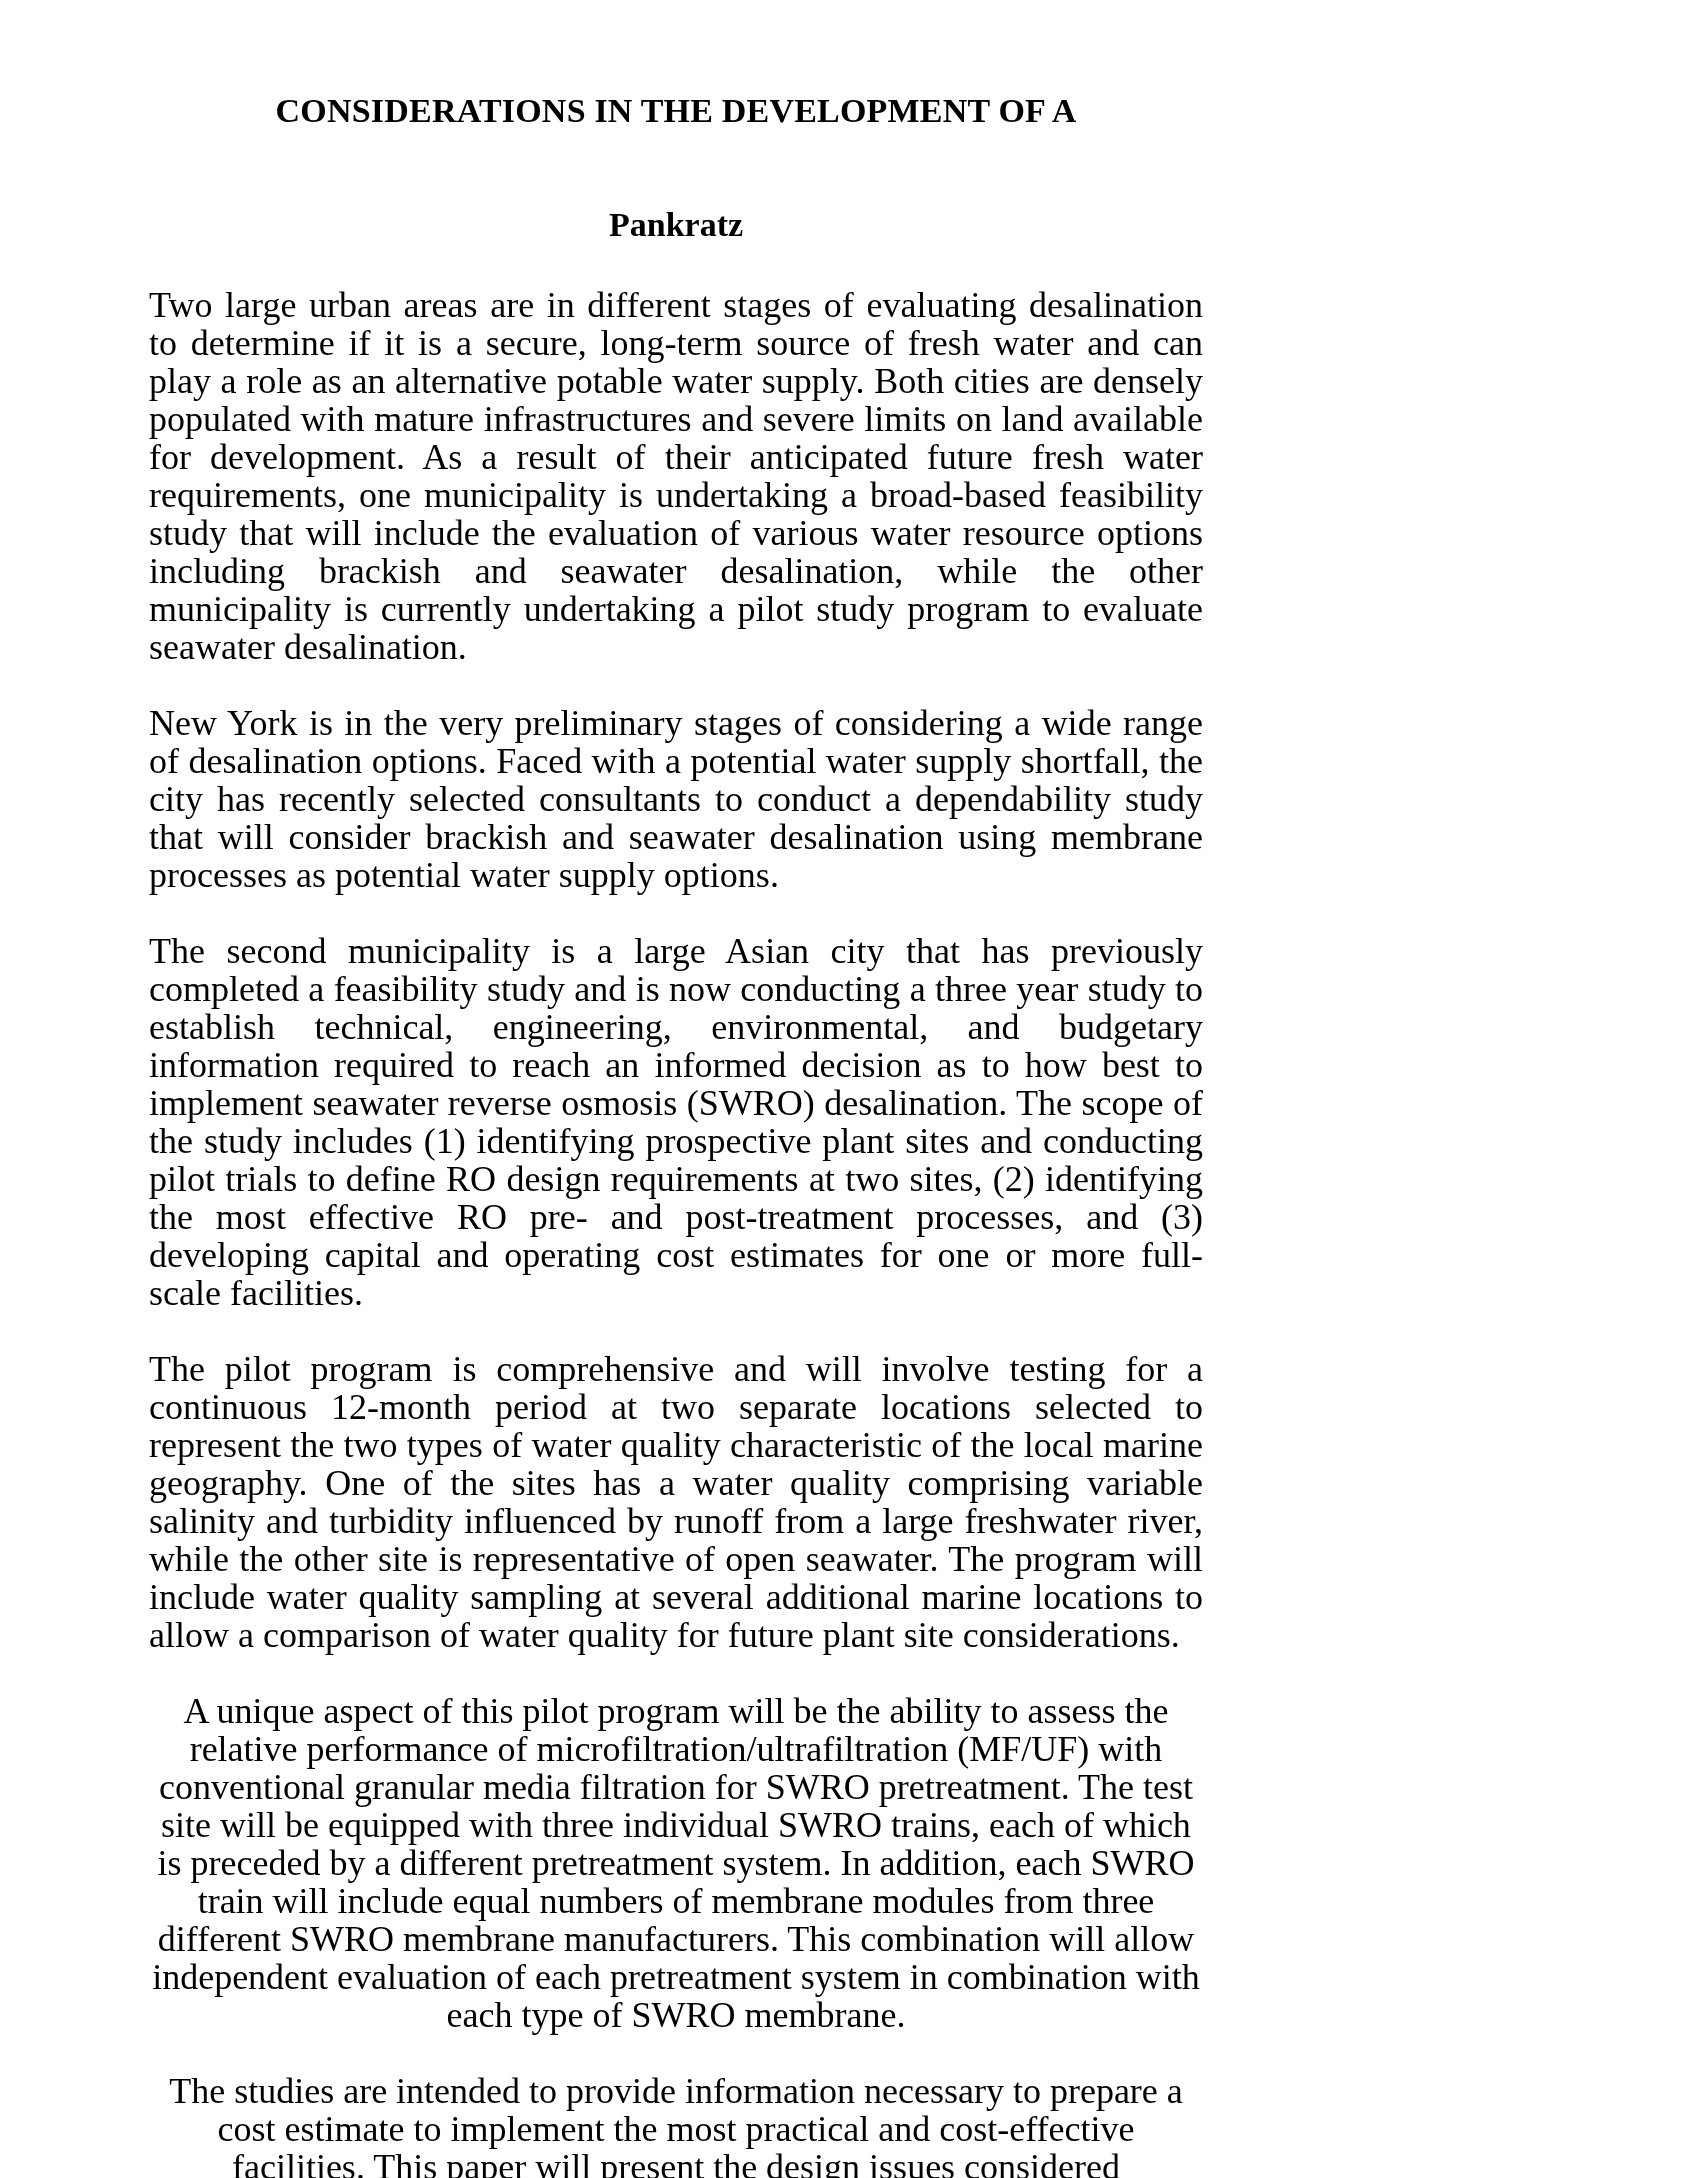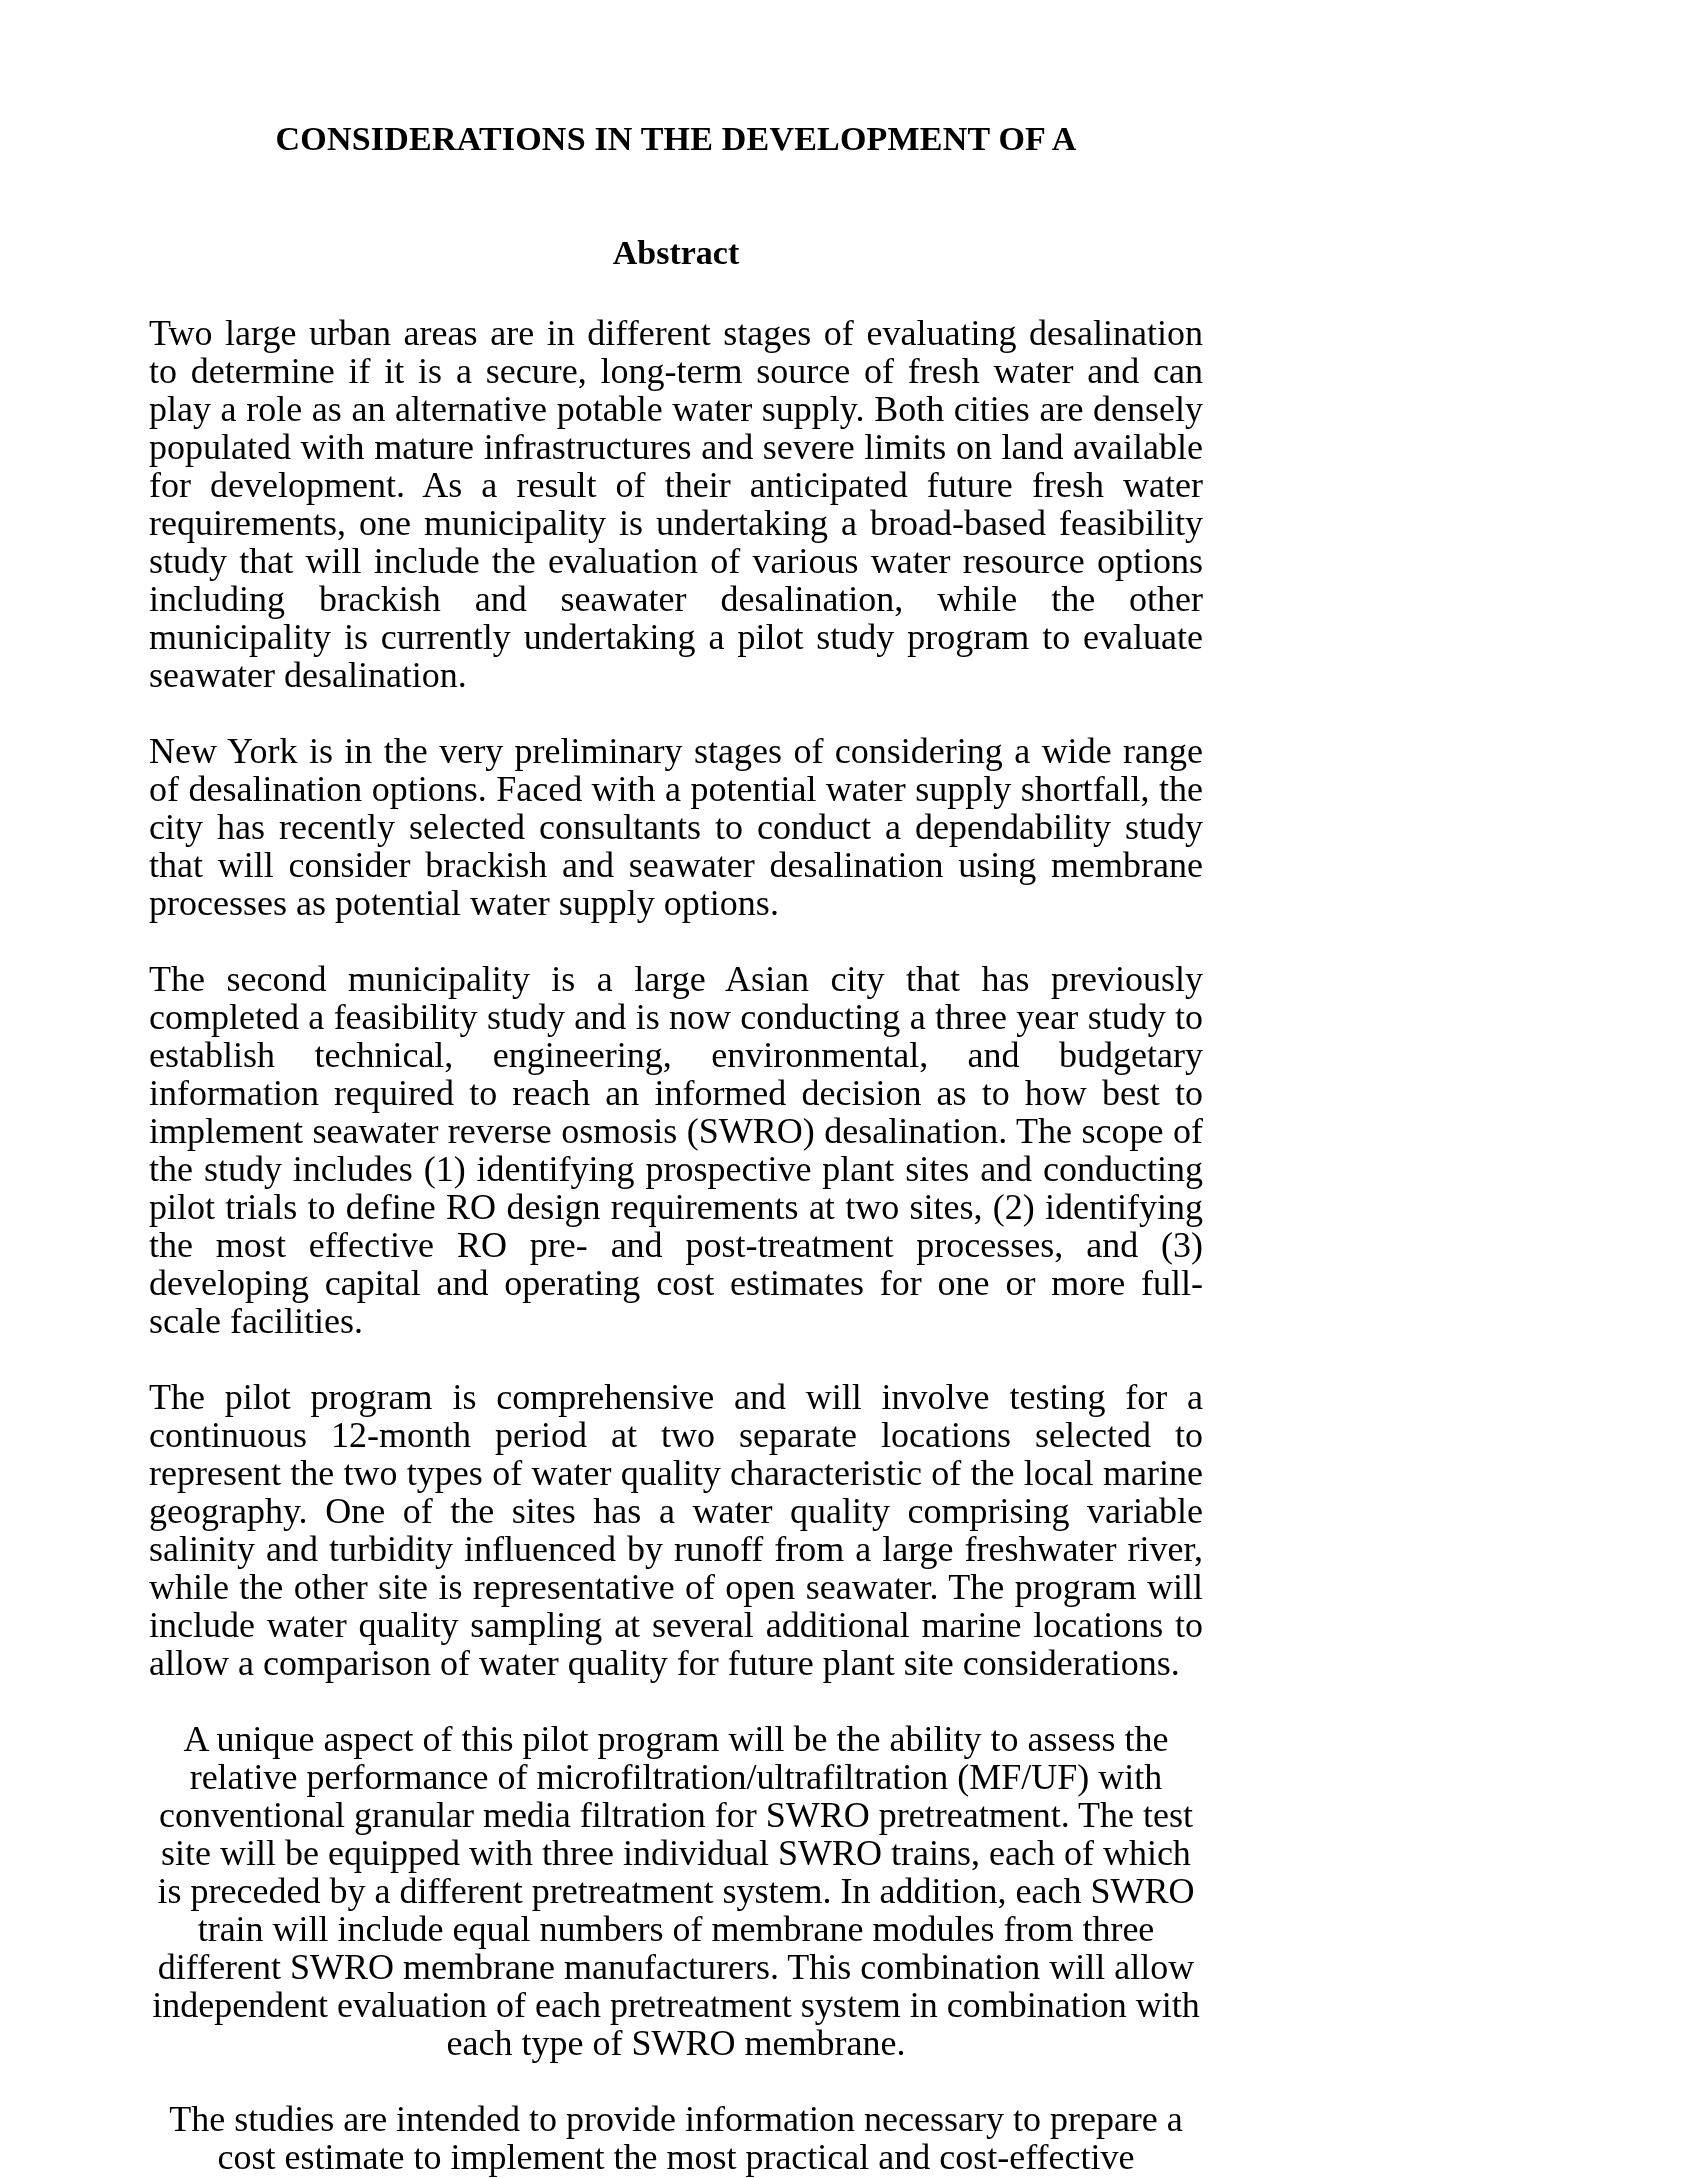--- a/index.html
+++ b/index.html
@@ -8,21 +8,21 @@
     background: #ffffff;
   }
   .page {
     position: relative;
     width: 1352px;
     height: 2178px;
     box-sizing: border-box;
     background: #ffffff;
     color: #000000;
     font-family: "Liberation Serif", "DejaVu Serif", serif;
-    padding: 118px 149px 0 149px;
+    padding: 90px 149px 0 149px;
     overflow: hidden;
   }
   .paper-title {
     margin: 0;
     text-align: center;
     font-size: 34px;
     font-weight: bold;
     line-height: 42px;
     letter-spacing: 0.2px;
   }
@@ -62,21 +62,21 @@
 </head>
 <body>
 
 <div class="page">
 
   <h1 class="paper-title">
     <span class="title-line">CONSIDERATIONS IN THE DEVELOPMENT OF A</span>
   </h1>
 
 
-  <h2 class="abstract-heading">Abstract</h2>
+  <h2 class="abstract-heading">Pankratz</h2>
 
   <div class="abstract-body">
     <p class="para justify">Two large urban areas are in different stages of evaluating desalination to determine if it is a secure, long-term source of fresh water and can play a role as an alternative potable water supply. Both cities are densely populated with mature infrastructures and severe limits on land available for development. As a result of their anticipated future fresh water requirements, one municipality is undertaking a broad-based feasibility study that will include the evaluation of various water resource options including brackish and seawater desalination, while the other municipality is currently undertaking a pilot study program to evaluate seawater desalination.</p>
     <p class="para justify">New York is in the very preliminary stages of considering a wide range of desalination options. Faced with a potential water supply shortfall, the city has recently selected consultants to conduct a dependability study that will consider brackish and seawater desalination using membrane processes as potential water supply options.</p>
     <p class="para justify">The second municipality is a large Asian city that has previously completed a feasibility study and is now conducting a three year study to establish technical, engineering, environmental, and budgetary information required to reach an informed decision as to how best to implement seawater reverse osmosis (SWRO) desalination. The scope of the study includes (1) identifying prospective plant sites and conducting pilot trials to define RO design requirements at two sites, (2) identifying the most effective RO pre- and post-treatment processes, and (3) developing capital and operating cost estimates for one or more full-scale facilities.</p>
     <p class="para justify">The pilot program is comprehensive and will involve testing for a continuous 12-month period at two separate locations selected to represent the two types of water quality characteristic of the local marine geography. One of the sites has a water quality comprising variable salinity and turbidity influenced by runoff from a large freshwater river, while the other site is representative of open seawater. The program will include water quality sampling at several additional marine locations to allow a comparison of water quality for future plant site considerations.</p>
     <p class="para left">A unique aspect of this pilot program will be the ability to assess the relative performance of microfiltration/ultrafiltration (MF/UF) with conventional granular media filtration for SWRO pretreatment. The test site will be equipped with three individual SWRO trains, each of which is preceded by a different pretreatment system. In addition, each SWRO train will include equal numbers of membrane modules from three different SWRO membrane manufacturers. This combination will allow independent evaluation of each pretreatment system in combination with each type of SWRO membrane.</p>
     <p class="para left">The studies are intended to provide information necessary to prepare a cost estimate to implement the most practical and cost-effective facilities. This paper will present the design issues considered throughout the feasibility study and pilot plant design process and identify critical issues associated with</p>
   </div>
 

